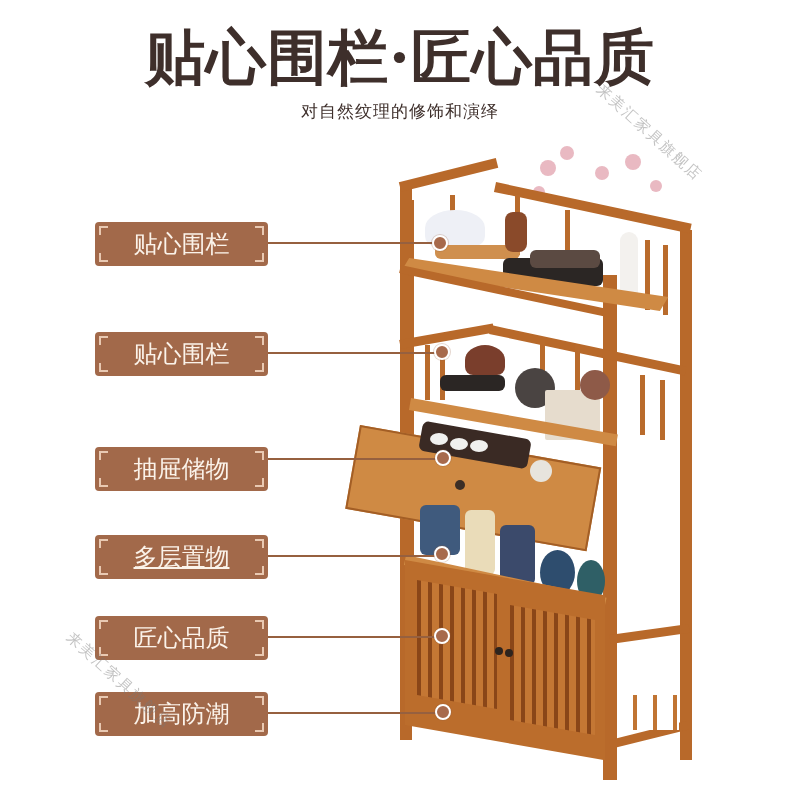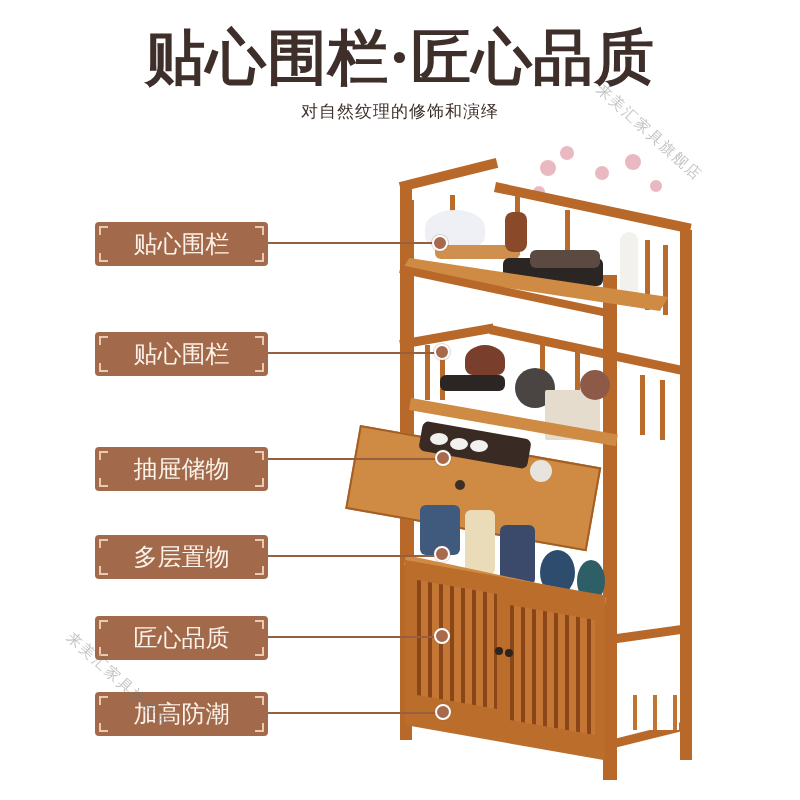--- a/index.html
+++ b/index.html
@@ -155,21 +155,21 @@
 <div class="label" style="top:447px;">
   <span class="corner tl"></span>
   <span class="corner tr"></span>
   <span class="corner bl"></span>
   <span class="corner br"></span>
   <span>抽屉储物</span>
 </div>
 <div class="leader" style="top:458px;width:170px;"></div>
 <div class="dot" style="left:435px;top:450px;"></div>
 
-<div class="label" style="top:535px;">
+<div class="label" style="top:535px;text-decoration:underline;">
   <span class="corner tl"></span>
   <span class="corner tr"></span>
   <span class="corner bl"></span>
   <span class="corner br"></span>
   <span>多层置物</span>
 </div>
 <div class="leader" style="top:555px;width:170px;"></div>
 <div class="dot" style="left:434px;top:546px;"></div>
 
 <div class="label" style="top:616px;">

